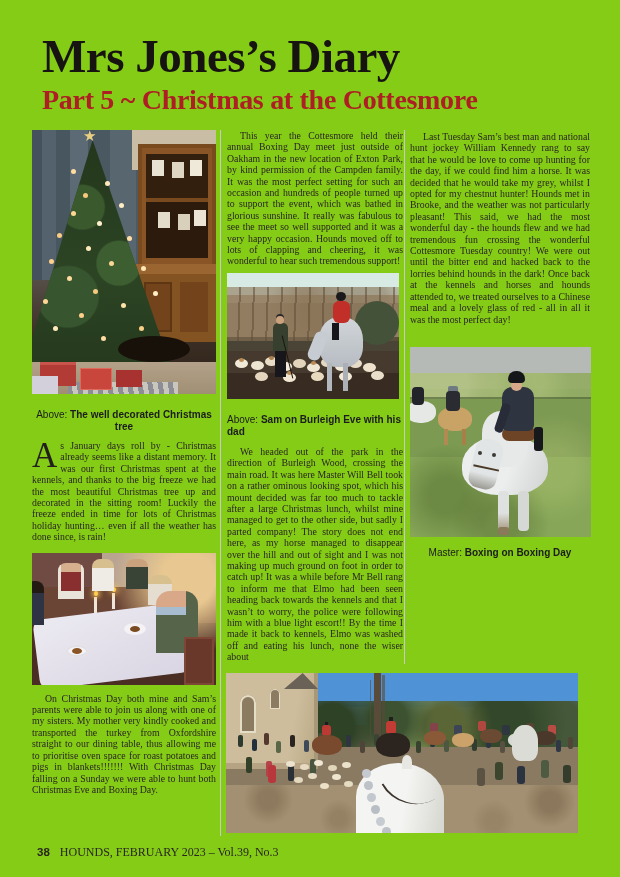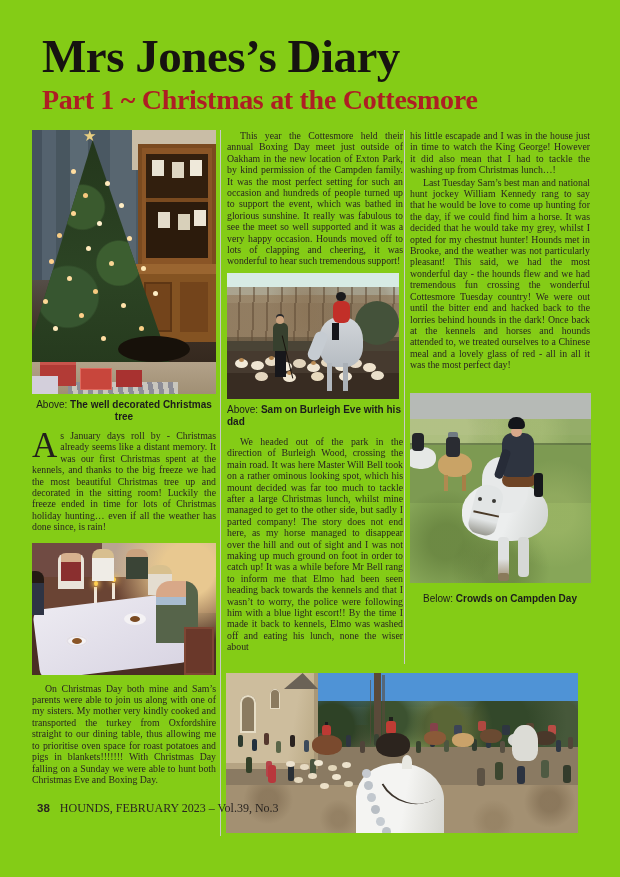--- a/index.html
+++ b/index.html
@@ -16,39 +16,39 @@
   .col { position:absolute; top:130px; }
   #col-left  { left:32px;  width:184px; height:714px; overflow:hidden; }
   #col-mid   { left:227px; width:176px; height:542px; overflow:hidden; }
   #col-right { left:410px; width:180px; }
   .vrule { position:absolute; width:1px; background:#c9c9c9; top:130px; }
   .vr1 { left:220px; height:706px; }
   .vr2 { left:404px; height:534px; }
   
   .body { font-size:9.8px; line-height:11.4px; text-align:justify; color:#2a2521; }
   .indent { text-indent:13px; }
-  .caption { font-family:"Liberation Sans", sans-serif; font-size:10px; line-height:12px; color:#1c1c1c; margin-top:5px; }
+  .caption { font-family:"Liberation Sans", sans-serif; font-size:10px; line-height:12px; color:#1c1c1c; margin-top:15px; }
   .caption b { font-weight:700; }
   .caption.center { text-align:center; }
   .dropcap { float:left; font-size:35px; line-height:28px; padding:2px 3px 0 0; font-family:"Liberation Serif", serif; color:#231f1c; }
   
   .photo { position:relative; overflow:hidden; background:#888; }
   .abs { position:absolute; }
   
-  .footer { position:absolute; left:37px; top:801px; font-size:12px; color:#2a2521; }
+  .footer { position:absolute; left:37px; top:845px; font-size:12px; color:#2a2521; }
   .footer .pn { font-family:"Liberation Sans", sans-serif; font-weight:700; font-size:11.5px; margin-right:10px; }
 </style>
 </head>
 <body>
 
 <div class="page">
 
   <div class="hdr">
     <h1>Mrs Jones’s Diary</h1>
-    <h2 style="color:#ae1e24;">Part 1 ~ Christmas at the Cottesmore</h2>
+    <h2 style="color:#ae1e24;">Part 5 ~ Christmas at the Cottesmore</h2>
   </div>
 
   <div class="vrule vr1"></div>
   <div class="vrule vr2"></div>
 
   <section class="col" id="col-left">
 
     <div class="photo" style="width:184px;height:264px;background:linear-gradient(180deg,#6e6a5e 0%,#57504a 55%,#3c2f24 78%,#2c2118 100%);">
       <div class="abs" style="left:0;top:0;width:118px;height:150px;background:linear-gradient(90deg,#45525e 0 10px,#54626e 10px 24px,#48565f 24px 38px,#5b6a74 38px 56px,#4a5862 56px 78px,#586670 78px 104px,#4c5a64 104px 118px);"></div>
       <div class="abs" style="left:100px;top:0;width:84px;height:40px;background:#c9bda6;"></div>
@@ -109,21 +109,20 @@
       <div class="abs" style="left:49px;top:43px;width:8px;height:8px;border-radius:50%;background:#caa27e;box-shadow:0 -2px 0 0 #2a2a2c;"></div>
       <div class="abs" style="left:48px;top:78px;width:11px;height:26px;background:#17171b;"></div>
       <div class="abs" style="left:60px;top:62px;width:1px;height:44px;background:#1a140e;transform:rotate(-14deg);"></div>
     </div>
     <p class="caption"><span>Above: </span><b>Sam on Burleigh Eve with his dad</b></p>
 
     <p class="body indent" style="margin-top:8px;">We headed out of the park in the direction of Burleigh Wood, crossing the main road. It was here Master Will Bell took on a rather ominous looking spot, which his mount decided was far too much to tackle after a large Christmas lunch, whilst mine managed to get to the other side, but sadly I parted company! The story does not end here, as my horse managed to disappear over the hill and out of sight and I was not making up much ground on foot in order to catch up! It was a while before Mr Bell rang to inform me that Elmo had been seen heading back towards the kennels and that I wasn’t to worry, the police were following him with a blue light escort!! By the time I made it back to kennels, Elmo was washed off and eating his lunch, none the wiser about</p>
   </section>
 
   <section class="col" id="col-right">
-    <p class="body">his little escapade and I was in the house just in time to watch the King George! However it did also mean that I had to tackle the washing up from Christmas lunch…!</p>
     <p class="body indent" style="margin-top:1px;">Last Tuesday Sam’s best man and national hunt jockey William Kennedy rang to say that he would be love to come up hunting for the day, if we could find him a horse. It was decided that he would take my grey, whilst I opted for my chestnut hunter! Hounds met in Brooke, and the weather was not particularly pleasant! This said, we had the most wonderful day - the hounds flew and we had tremendous fun crossing the wonderful Cottesmore Tuesday country! We were out until the bitter end and hacked back to the lorries behind hounds in the dark! Once back at the kennels and horses and hounds attended to, we treated ourselves to a Chinese meal and a lovely glass of red - all in all it was the most perfect day!</p>
 
     <div class="photo" style="width:181px;height:190px;margin-top:22px;background:linear-gradient(180deg,#b6bab6 0 26px,#90a468 26px 42px,#7d9a52 42px 110px,#87a658 110px 190px);">
       <div class="abs" style="left:0;top:26px;width:181px;height:26px;background:radial-gradient(circle at 15% 50%,rgba(186,200,140,.8) 0 20%,transparent 45%),radial-gradient(circle at 60% 40%,rgba(170,190,120,.7) 0 22%,transparent 48%),radial-gradient(circle at 90% 60%,rgba(150,175,105,.8) 0 18%,transparent 45%);border-bottom:2px solid rgba(70,90,48,.6);"></div>
       <div class="abs" style="left:0;top:52px;width:181px;height:138px;background:radial-gradient(circle at 20% 70%,rgba(60,84,30,.35) 0 10%,transparent 30%),radial-gradient(circle at 80% 50%,rgba(200,215,130,.25) 0 12%,transparent 34%),radial-gradient(circle at 50% 90%,rgba(60,80,30,.3) 0 12%,transparent 32%);"></div>
       <div class="abs" style="left:-4px;top:54px;width:30px;height:22px;border-radius:45%;background:#e6e8e6;"></div>
       <div class="abs" style="left:2px;top:40px;width:12px;height:18px;border-radius:4px;background:#23242a;"></div>
       <div class="abs" style="left:28px;top:60px;width:34px;height:24px;border-radius:45%;background:#c9a366;"></div>
       <div class="abs" style="left:34px;top:82px;width:4px;height:16px;background:#b08a50;box-shadow:18px 0 0 0 #a87f46;"></div>
       <div class="abs" style="left:36px;top:44px;width:14px;height:20px;border-radius:4px;background:#2a2c32;box-shadow:0 -7px 0 -2px #707a82;"></div>
@@ -135,21 +134,21 @@
       <div class="abs" style="left:88px;top:144px;width:11px;height:40px;border-radius:4px;background:linear-gradient(180deg,#dfe1e1 55%,#a5977e);box-shadow:20px 0 0 0 #d6d8d6;"></div>
       <div class="abs" style="left:88px;top:180px;width:11px;height:8px;border-radius:3px;background:#8a7a5a;box-shadow:20px -2px 0 0 #8474522;"></div>
       <div class="abs" style="left:92px;top:80px;width:34px;height:14px;border-radius:8px;background:#6e4426;"></div>
       <div class="abs" style="left:92px;top:40px;width:32px;height:44px;border-radius:10px 10px 6px 6px;background:#2e3440;"></div>
       <div class="abs" style="left:101px;top:34px;width:11px;height:10px;border-radius:50%;background:#d8a88a;"></div>
       <div class="abs" style="left:98px;top:24px;width:17px;height:12px;border-radius:8px 8px 4px 4px;background:#14161a;"></div>
       <div class="abs" style="left:88px;top:56px;width:9px;height:30px;border-radius:4px;background:#272c38;transform:rotate(18deg);"></div>
       <div class="abs" style="left:124px;top:80px;width:9px;height:24px;border-radius:3px;background:#16181c;"></div>
     </div>
 
-    <p class="caption" style="text-align:center;margin-top:10px;"><span>Below: </span><b>Crowds on Campden Day</b></p>
+    <p class="caption" style="text-align:center;margin-top:10px;"><span>Master: </span><b>Boxing on Boxing Day</b></p>
   </section>
 
   <div class="photo" style="position:absolute;left:226px;top:673px;width:352px;height:160px;background:linear-gradient(180deg,#4f93d6 0 34px,#7fb0e2 34px 52px,#8a7a62 52px 112px,#a39072 112px 160px);">
     <div class="abs" style="left:0;top:28px;width:352px;height:46px;background:radial-gradient(circle at 30% 55%,#2e4226 0 9%,transparent 22%),radial-gradient(circle at 46% 40%,#3c5230 0 10%,transparent 24%),radial-gradient(circle at 62% 55%,#5a6636 0 9%,transparent 22%),radial-gradient(circle at 78% 45%,#33482a 0 10%,transparent 24%),radial-gradient(circle at 93% 58%,#46583a 0 9%,transparent 22%),radial-gradient(circle at 55% 80%,#9ab870 0 10%,transparent 26%);"></div>
     <div class="abs" style="left:148px;top:0;width:7px;height:70px;background:#5a4a3a;box-shadow:6px -0px 0 -2px rgba(90,74,58,.6),-7px 4px 0 -3px rgba(90,74,58,.6);"></div>
     <div class="abs" style="left:0;top:0;width:92px;height:96px;background:linear-gradient(100deg,#cdbd9d 70%,#b8a782);box-shadow:inset -4px 0 0 0 #a99878,inset 0 -6px 0 0 #b5a383;"></div>
     <div class="abs" style="left:58px;top:0;width:34px;height:16px;background:#6a6256;clip-path:polygon(0 100%,55% 0,100% 100%);"></div>
     <div class="abs" style="left:14px;top:22px;width:16px;height:38px;border-radius:8px 8px 0 0;background:#8b7b60;box-shadow:inset 0 0 0 2px #e6ddc6;"></div>
     <div class="abs" style="left:44px;top:16px;width:10px;height:20px;border-radius:5px 5px 0 0;background:#8b7b60;box-shadow:inset 0 0 0 1px #e6ddc6;"></div>
     <div class="abs" style="left:12px;top:62px;width:5px;height:12px;border-radius:2px;background:#2e3a2e;box-shadow:14px 4px 0 0 #22303e,26px -2px 0 0 #54382e,38px 6px 0 0 #5a6648,52px 0 0 0 #2a2320,66px 5px 0 0 #3c4a5a,80px -2px 0 0 #444c3a,94px 4px 0 0 #6b5a48,108px 0 0 0 #2e3440,122px 6px 0 0 #50443a,136px -1px 0 0 #3a4434,150px 4px 0 0 #2c343e,164px 1px 0 0 #564a3e,178px 6px 0 0 #38422e,192px 0 0 0 #2a303c,206px 5px 0 0 #4c5640,220px -1px 0 0 #403226,234px 4px 0 0 #323c30,248px 1px 0 0 #2c3642,262px 6px 0 0 #585042,276px 0 0 0 #36402c,290px 4px 0 0 #2e2a26,304px -1px 0 0 #47523c,318px 5px 0 0 #2f3844,330px 2px 0 0 #514538;"></div>

